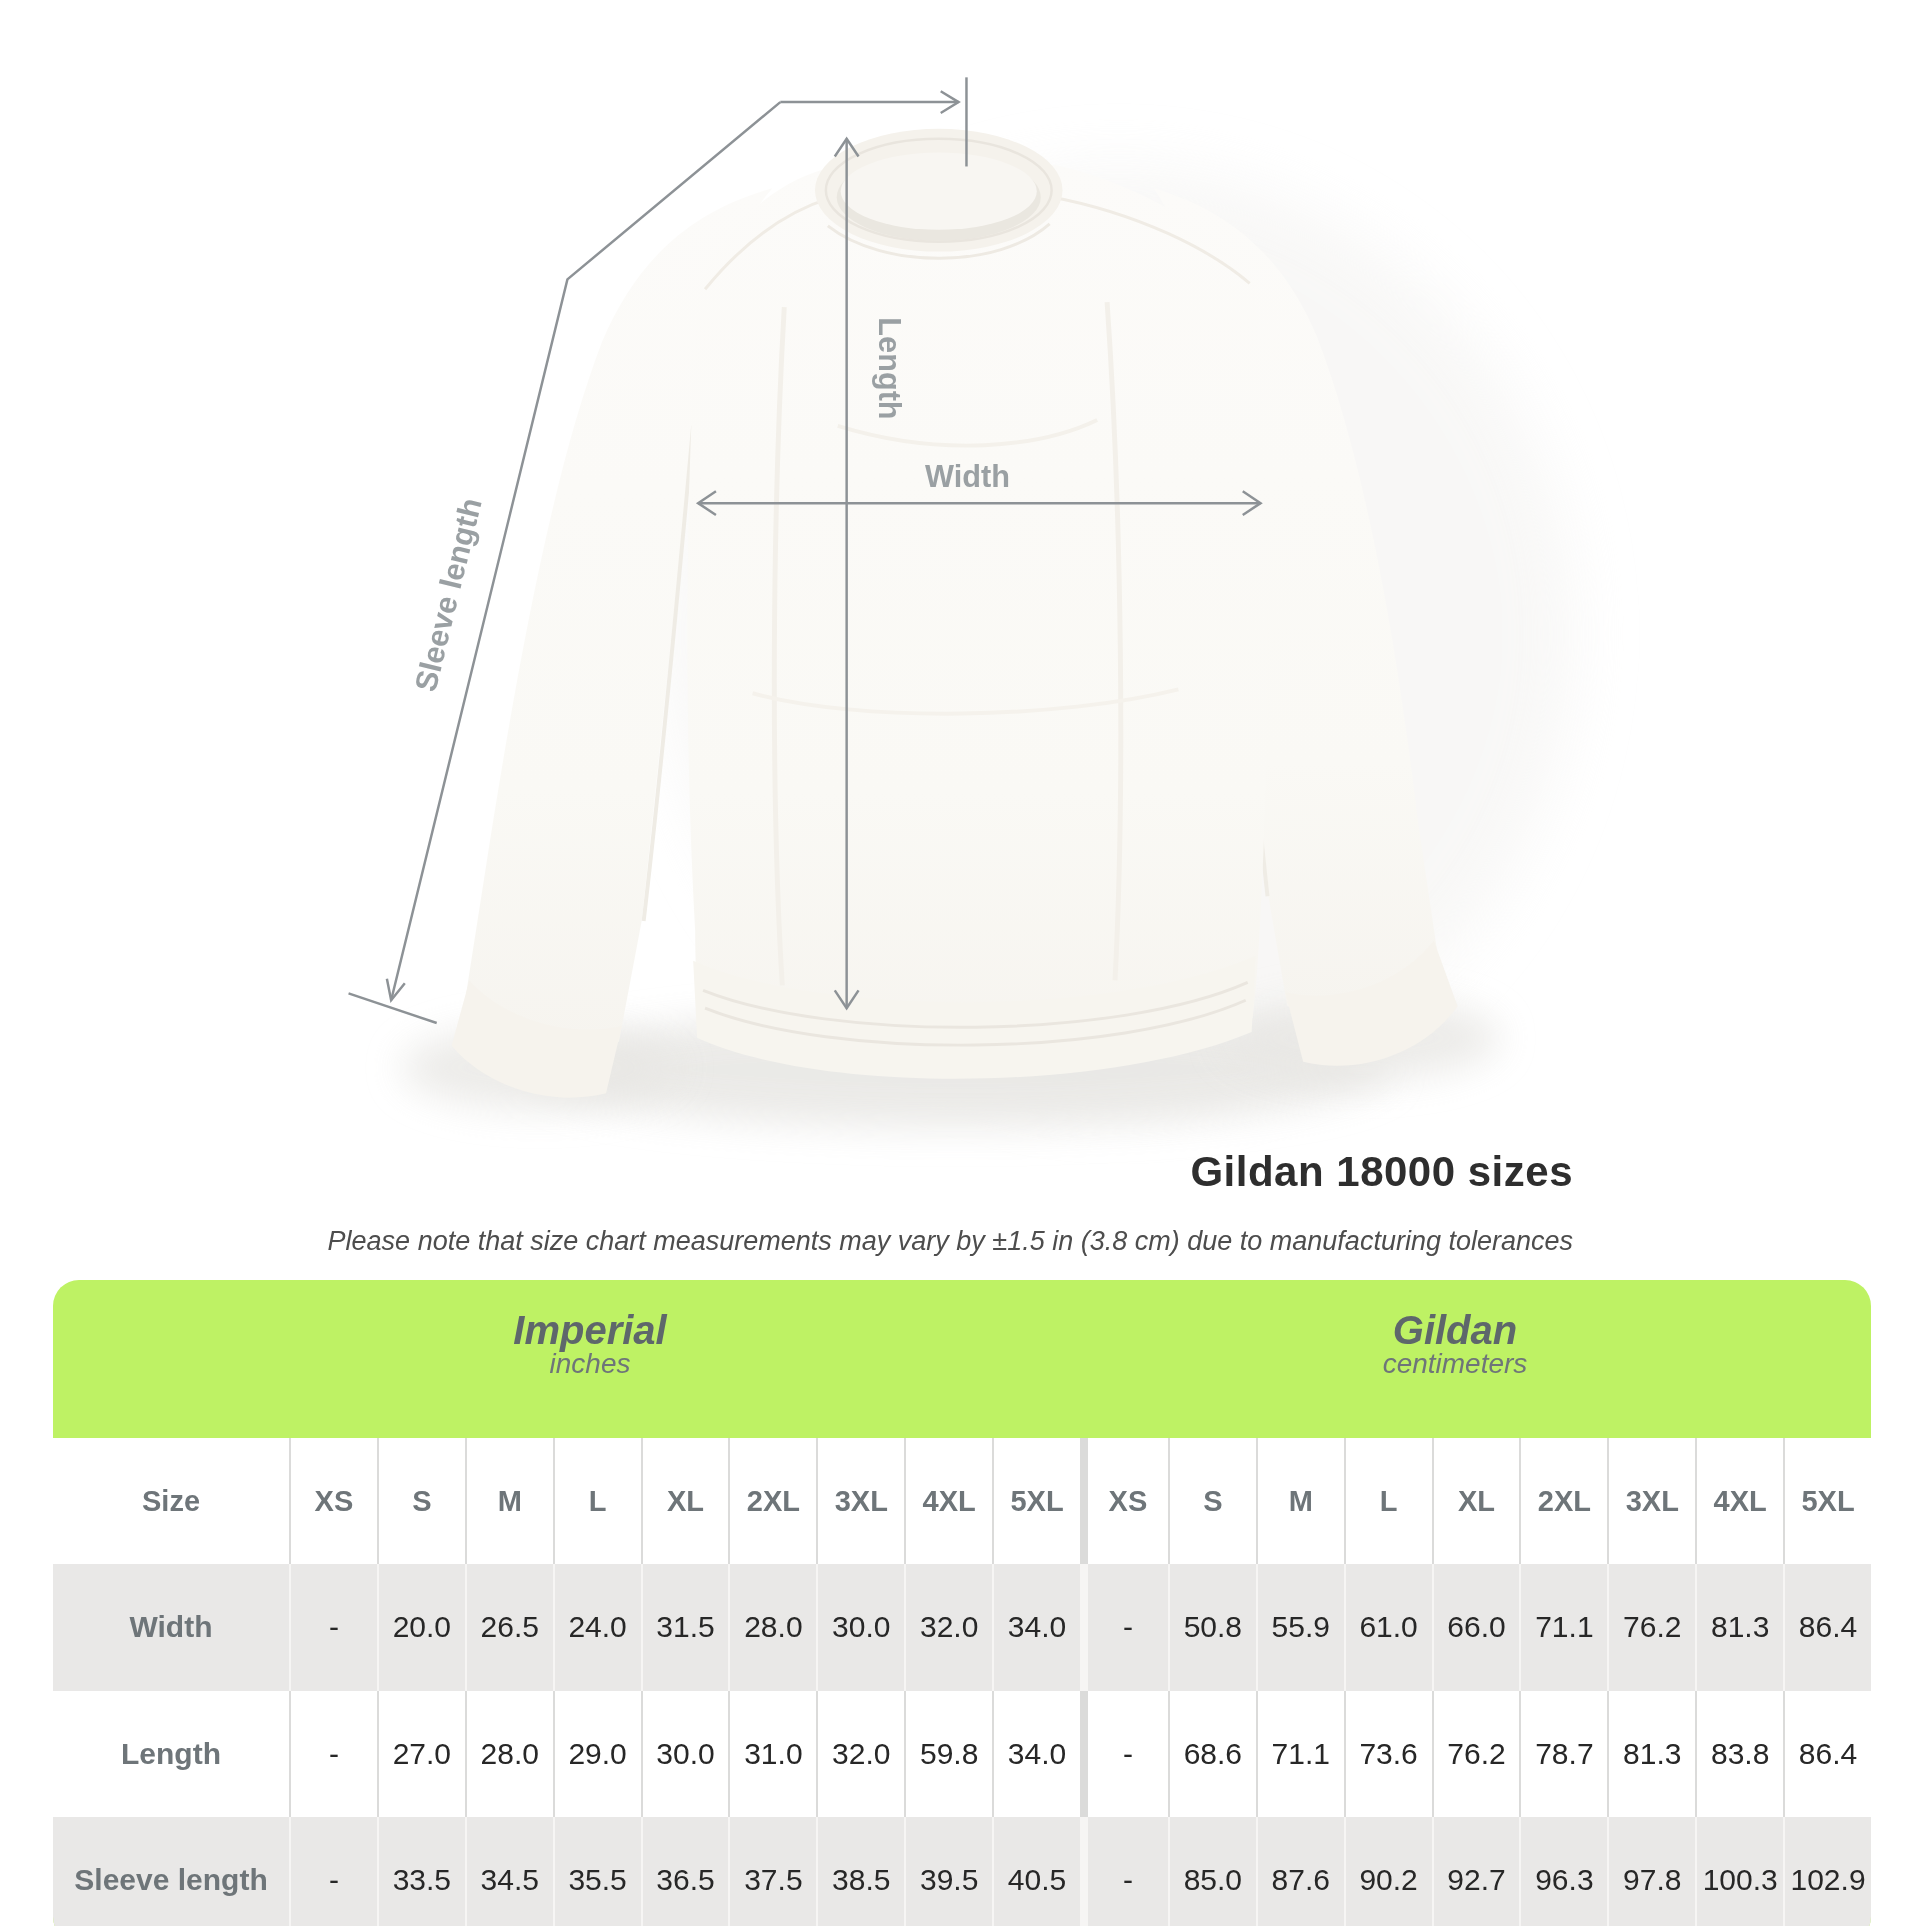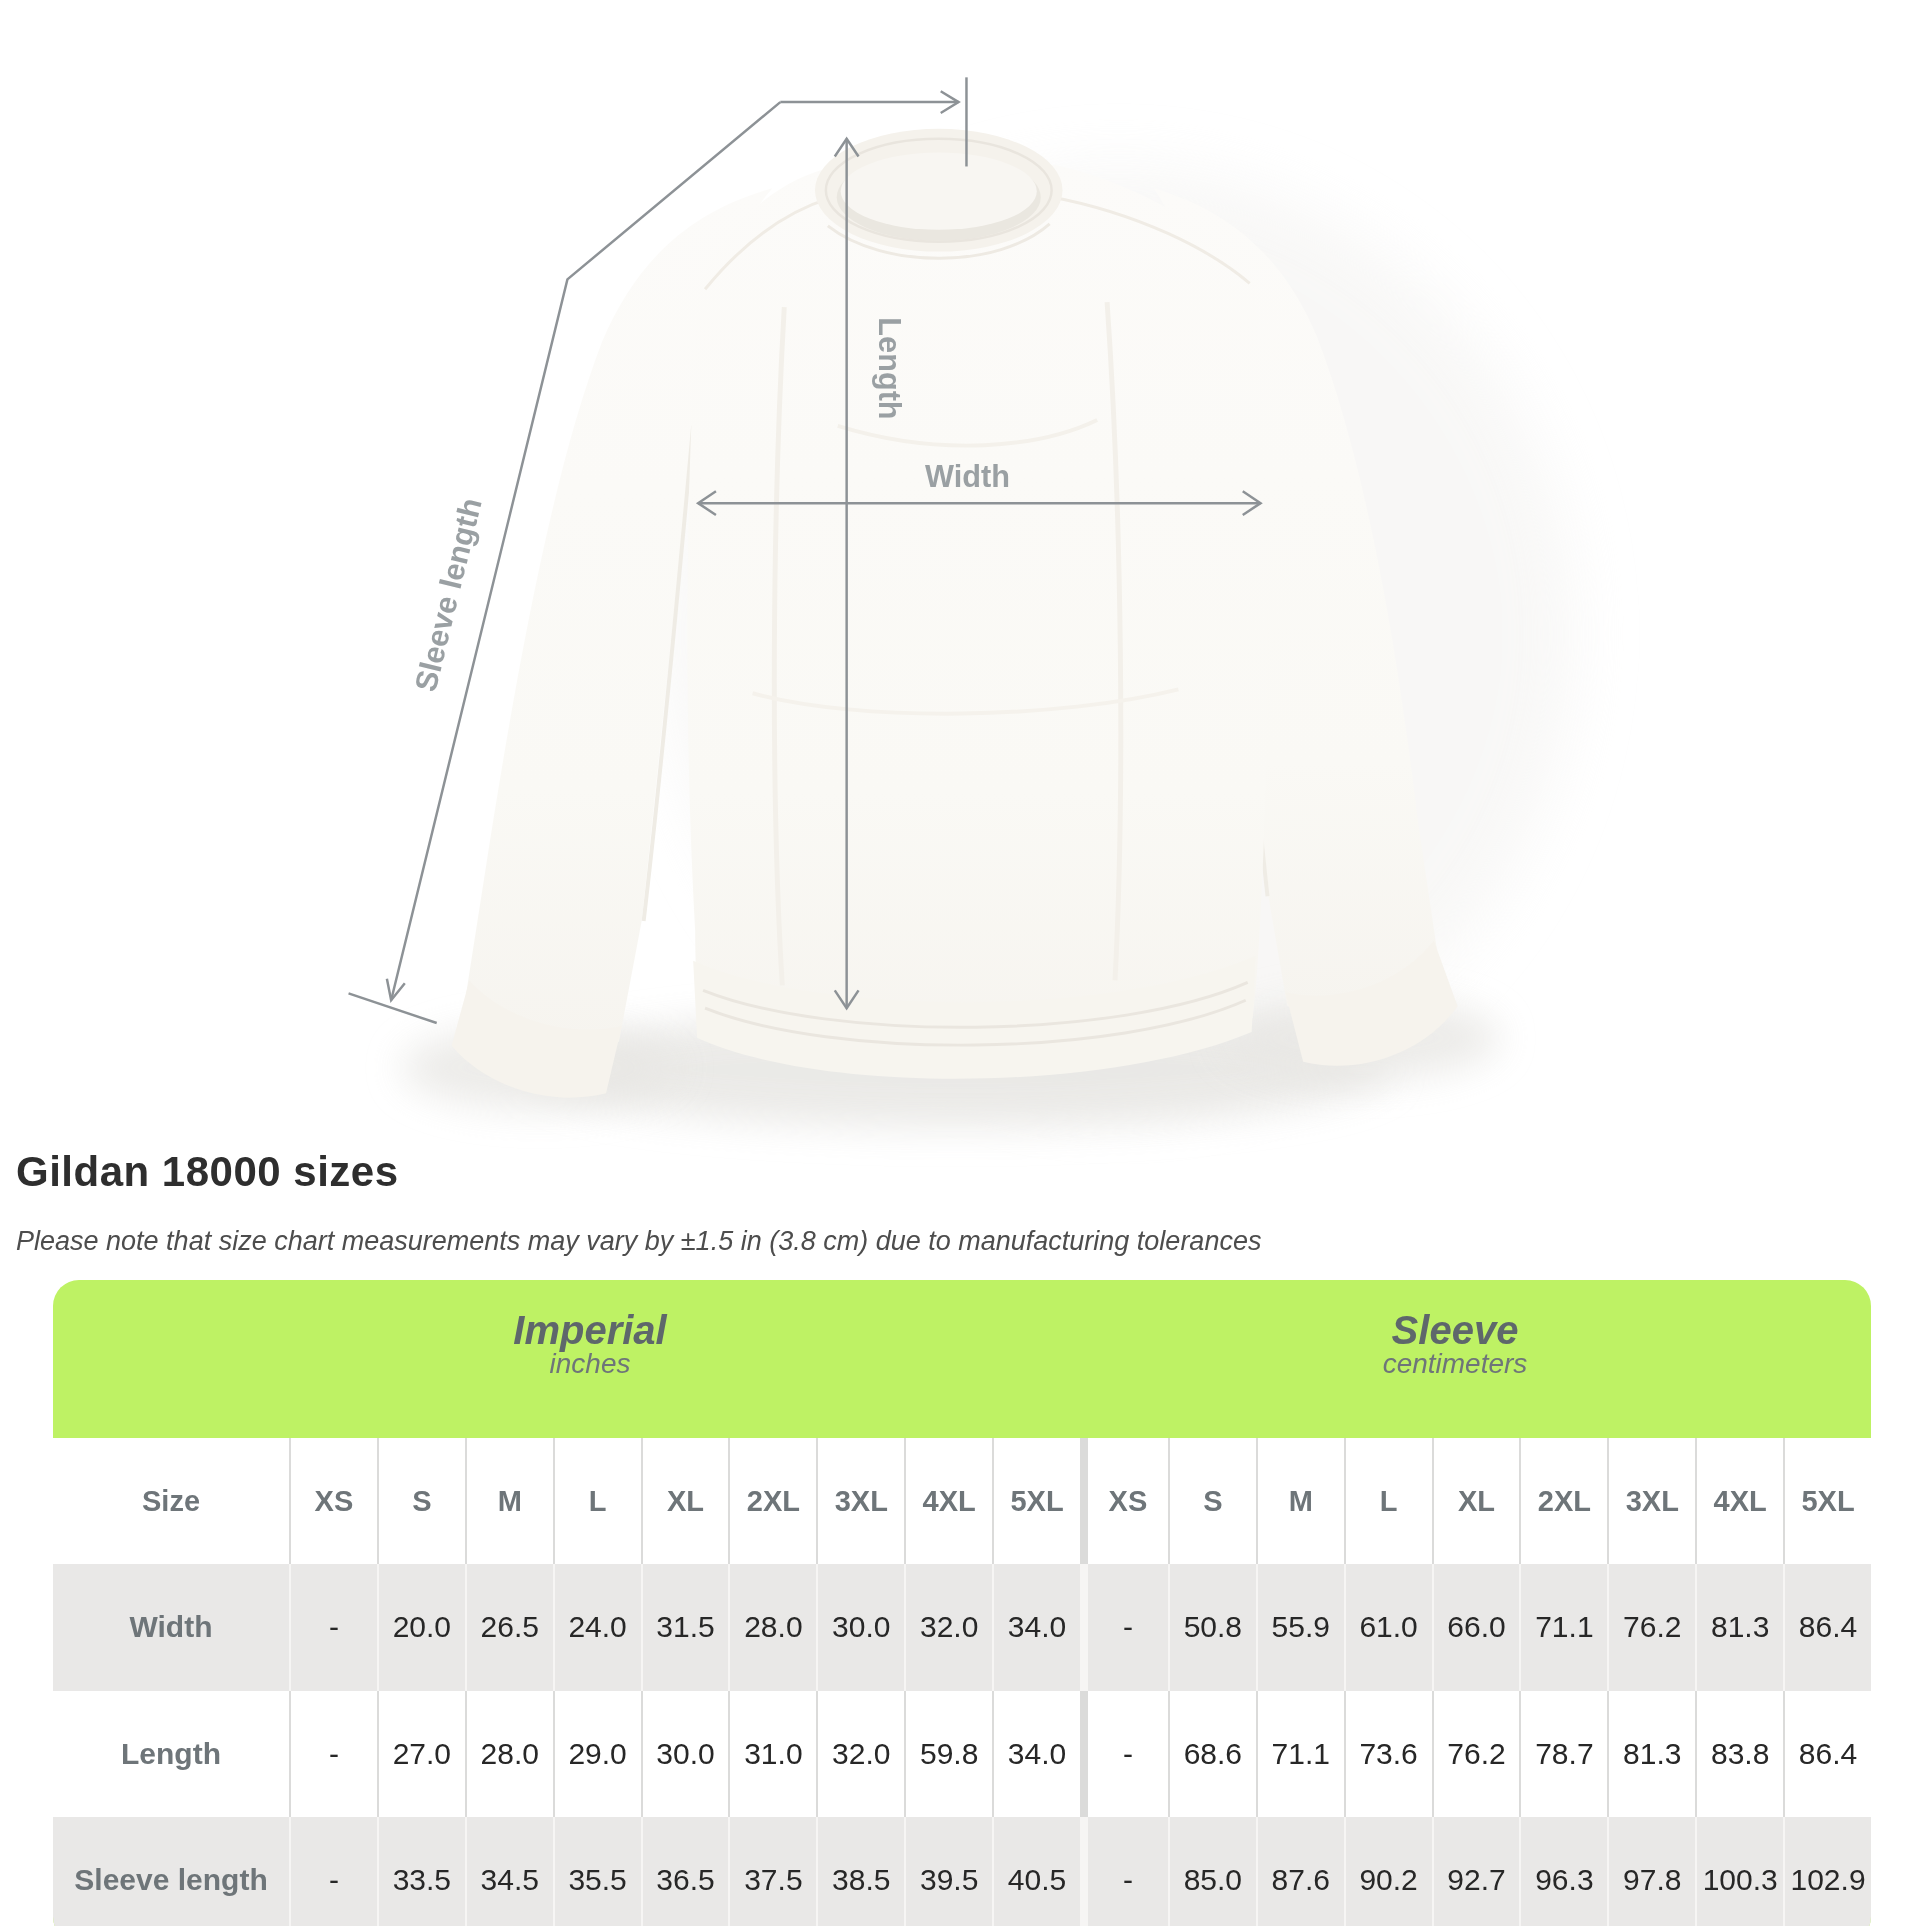--- a/index.html
+++ b/index.html
@@ -3,21 +3,21 @@
 <meta charset="utf-8">
 <style>
   html,body{margin:0;padding:0;background:#ffffff;}
   .page{position:relative;width:1927px;height:1927px;background:#ffffff;overflow:hidden;
         font-family:"Liberation Sans",sans-serif;}
 
   
   .figure{position:absolute;left:0;top:0;width:1927px;height:1238px;}
 
   
-  .title-block{position:absolute;left:16px;top:1148px;width:1573px;text-align:left;}
+  .title-block{position:absolute;left:0;top:1148px;width:1573px;text-align:right;}
   .chart-title{font-size:42px;font-weight:bold;color:#2e2e2e;margin:0;letter-spacing:0.5px;}
   .chart-subtitle{font-size:27px;font-style:italic;color:#4d4d4d;margin-top:30px;}
 
   
   .size-table{position:absolute;left:53px;top:1280px;width:1818px;height:663px;
               background:#bef264;border-radius:26px;overflow:hidden;
               display:flex;flex-direction:column;}
   .band{height:158px;position:relative;flex:none;}
   .unit-group{position:absolute;top:30px;transform:translateX(-50%);text-align:center;}
   .unit-group.imperial{left:537px;}
@@ -139,21 +139,21 @@
   </div>
 
   <div class="size-table">
 
     <div class="band">
       <div class="unit-group imperial">
         <div class="unit-label">Imperial</div>
         <div class="unit-sub">inches</div>
       </div>
       <div class="unit-group metric">
-        <div class="unit-label">Sleeve</div>
+        <div class="unit-label">Gildan</div>
         <div class="unit-sub">centimeters</div>
       </div>
     </div>
 
     <div class="row white">
       <div class="cell label head">Size</div>
 
     <div class="cell head">XS</div>
         <div class="cell head">S</div>
         <div class="cell head">M</div>

